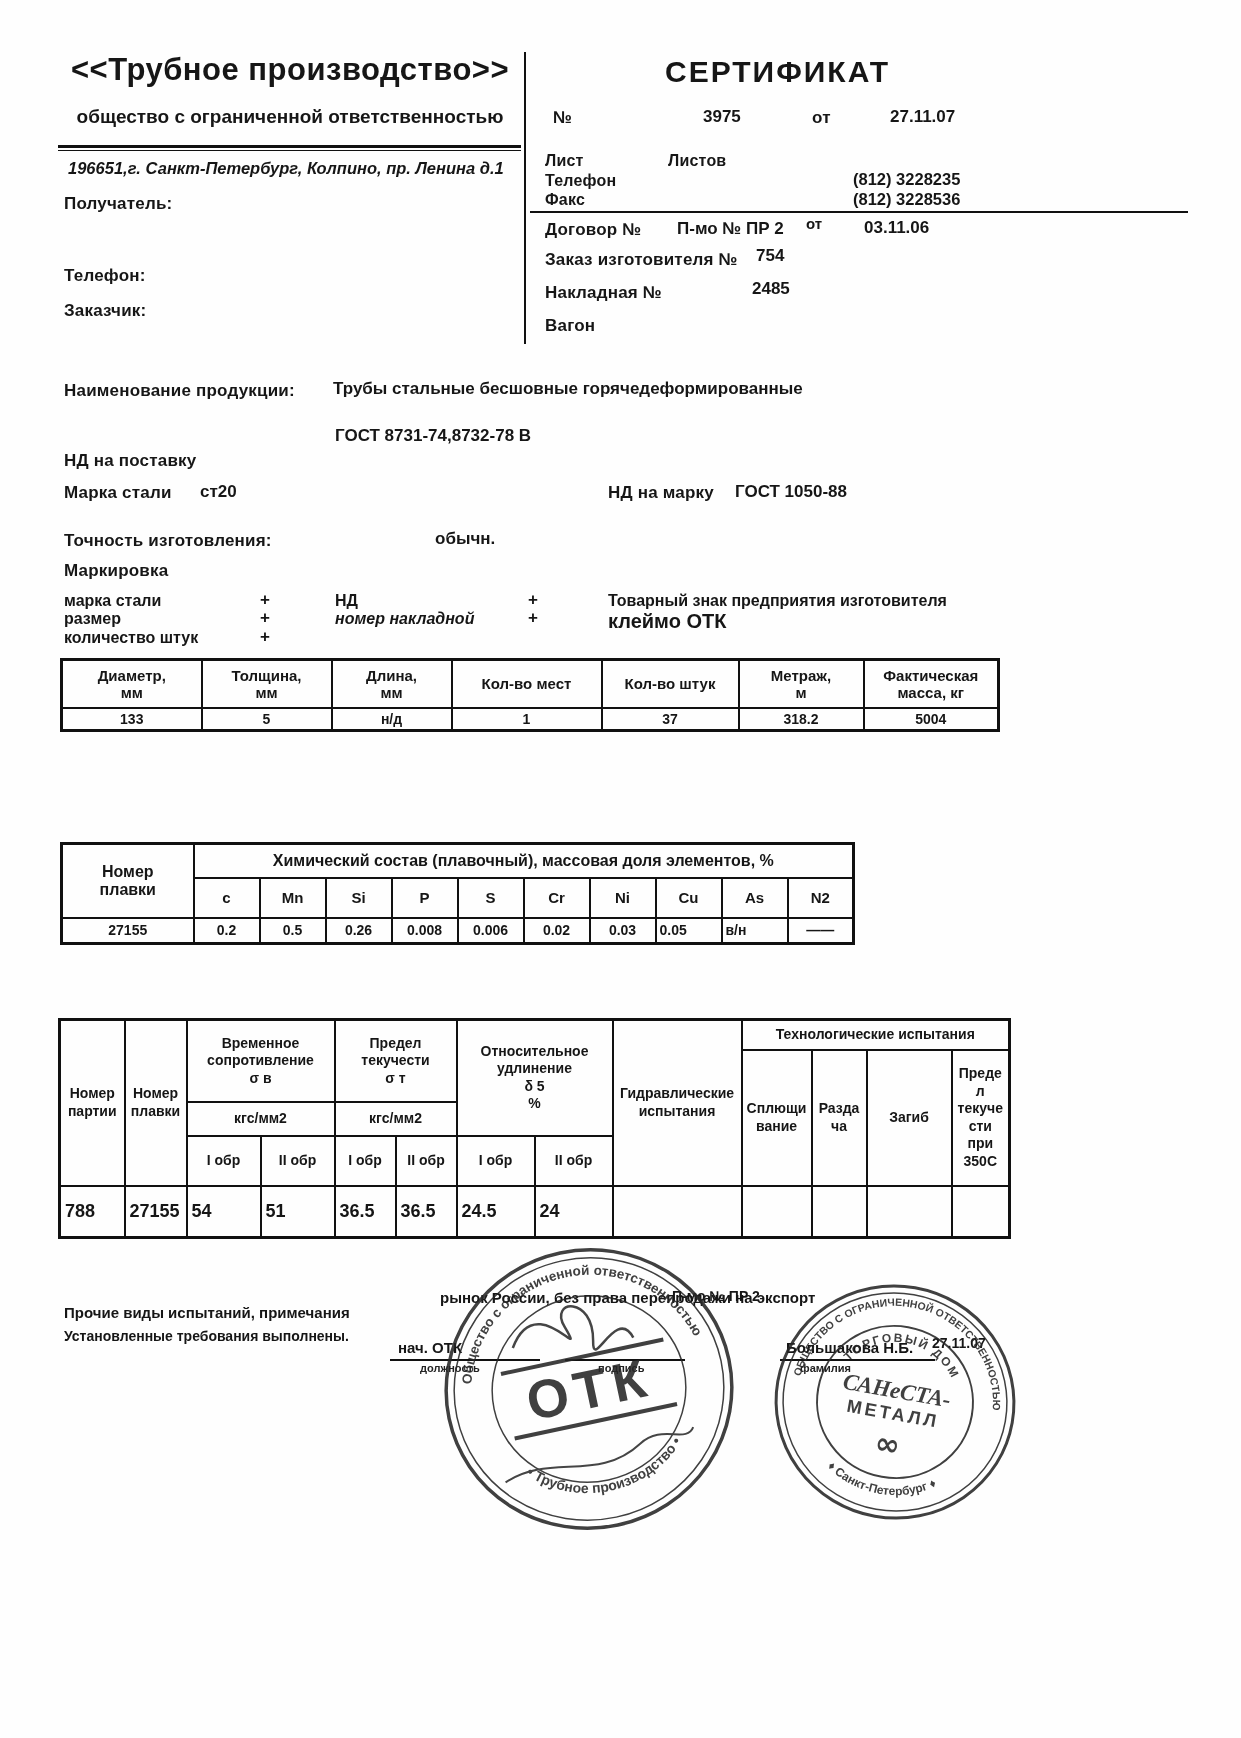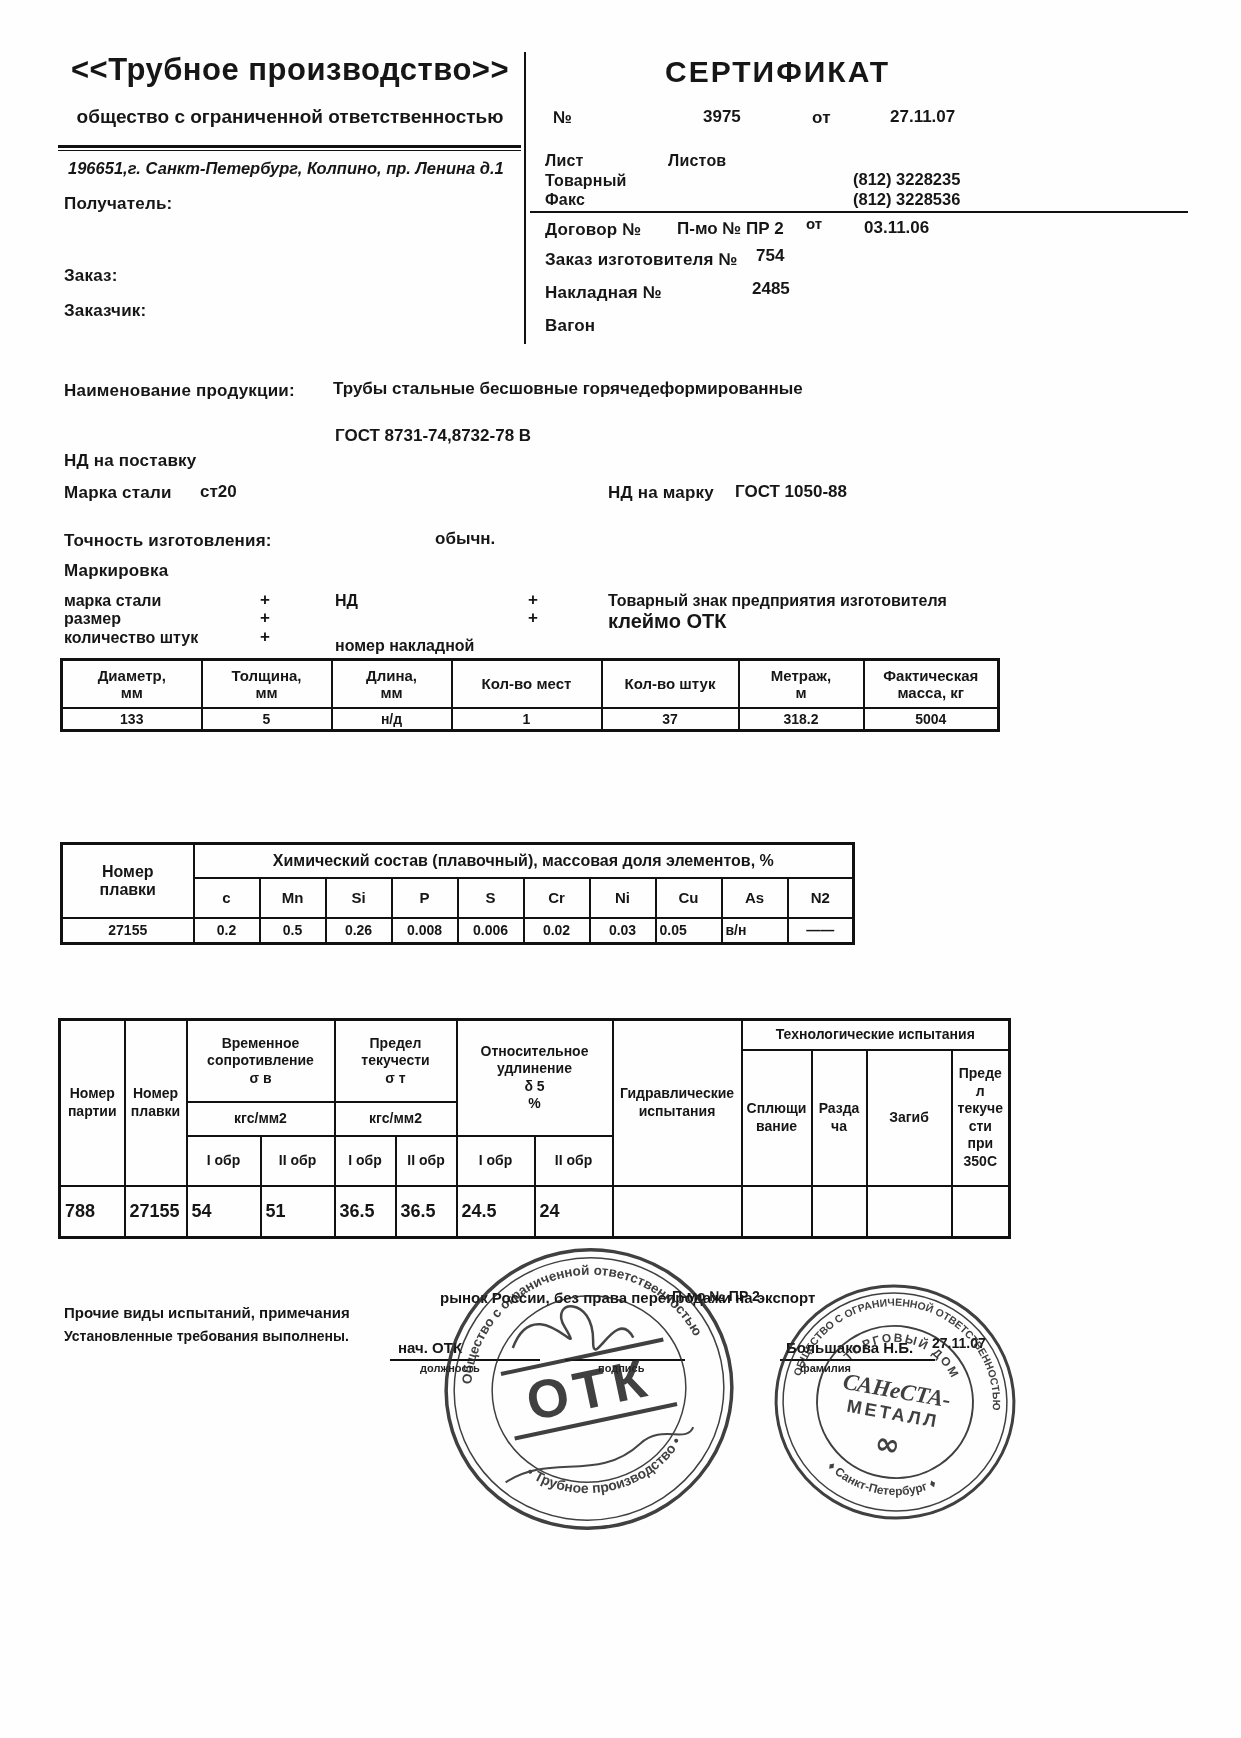--- a/index.html
+++ b/index.html
@@ -30,33 +30,33 @@
 </head>
 <body>
 
 <div class="page">
 
   <div class="abs b" style="left:60px; top:52px; width:460px; text-align:center; font-size:31px; letter-spacing:.5px;">&lt;&lt;Трубное производство&gt;&gt;</div>
   <div class="abs sb" style="left:60px; top:106px; width:460px; text-align:center; font-size:19px;">общество с ограниченной ответственностью</div>
   <div class="abs dline" style="left:58px; top:145px; width:463px;"></div>
   <div class="abs it b" style="left:68px; top:159px; font-size:16.5px;">196651,г. Санкт-Петербург, Колпино, пр. Ленина д.1</div>
   <div class="abs lbl" style="left:64px; top:194px;">Получатель:</div>
-  <div class="abs lbl" style="left:64px; top:266px;">Заказ:</div>
+  <div class="abs lbl" style="left:64px; top:266px;">Телефон:</div>
   <div class="abs lbl" style="left:64px; top:301px;">Заказчик:</div>
   <div class="abs vline" style="left:524px; top:52px; height:292px;"></div>
 
   <div class="abs b" style="left:665px; top:55px; font-size:30px; letter-spacing:2px;">СЕРТИФИКАТ</div>
   <div class="abs lbl" style="left:553px; top:108px;">№</div>
   <div class="abs val" style="left:703px; top:107px;">3975</div>
   <div class="abs lbl" style="left:812px; top:108px;">от</div>
   <div class="abs val" style="left:890px; top:107px;">27.11.07</div>
 
   <div class="abs lbl" style="left:545px; top:152px; font-size:16px;">Лист</div>
   <div class="abs lbl" style="left:668px; top:152px; font-size:16px;">Листов</div>
-  <div class="abs lbl" style="left:545px; top:172px; font-size:16px;">Товарный</div>
+  <div class="abs lbl" style="left:545px; top:172px; font-size:16px;">Телефон</div>
   <div class="abs val" style="left:853px; top:170px; font-size:16.5px;">(812) 3228235</div>
   <div class="abs lbl" style="left:545px; top:191px; font-size:16px;">Факс</div>
   <div class="abs val" style="left:853px; top:190px; font-size:16.5px;">(812) 3228536</div>
   <div class="abs hline" style="left:530px; top:211px; width:658px;"></div>
 
   <div class="abs lbl" style="left:545px; top:220px;">Договор №</div>
   <div class="abs val" style="left:677px; top:219px;">П-мо № ПР 2</div>
   <div class="abs sb" style="left:806px; top:215px; font-size:15px;">от</div>
   <div class="abs val" style="left:864px; top:218px;">03.11.06</div>
 
@@ -80,21 +80,21 @@
 
   <div class="abs" style="left:64px; top:592px; font-size:16px; font-weight:600;">марка стали</div>
   <div class="abs plus" style="left:260px; top:590px;">+</div>
   <div class="abs" style="left:64px; top:610px; font-size:16px; font-weight:600;">размер</div>
   <div class="abs plus" style="left:260px; top:608px;">+</div>
   <div class="abs" style="left:64px; top:629px; font-size:16px; font-weight:600;">количество штук</div>
   <div class="abs plus" style="left:260px; top:627px;">+</div>
 
   <div class="abs" style="left:335px; top:592px; font-size:16px; font-weight:600;">НД</div>
   <div class="abs plus" style="left:528px; top:590px;">+</div>
-  <div class="abs" style="left:335px; top:637px; font-size:16px; font-weight:600;">номер накладной</div>
+  <div class="abs" style="left:335px; top:610px; font-size:16px; font-weight:600;font-style:italic;">номер накладной</div>
   <div class="abs plus" style="left:528px; top:608px;">+</div>
 
   <div class="abs" style="left:608px; top:592px; font-size:16px; font-weight:600;">Товарный знак предприятия изготовителя</div>
   <div class="abs" style="left:608px; top:610px; font-size:20px; font-weight:600;">клеймо ОТК</div>
 
   <table class="abs doc-table" style="left:60px; top:658px; width:937px;">
     <colgroup>
       <col style="width:140px">
         <col style="width:130px">
         <col style="width:120px">

